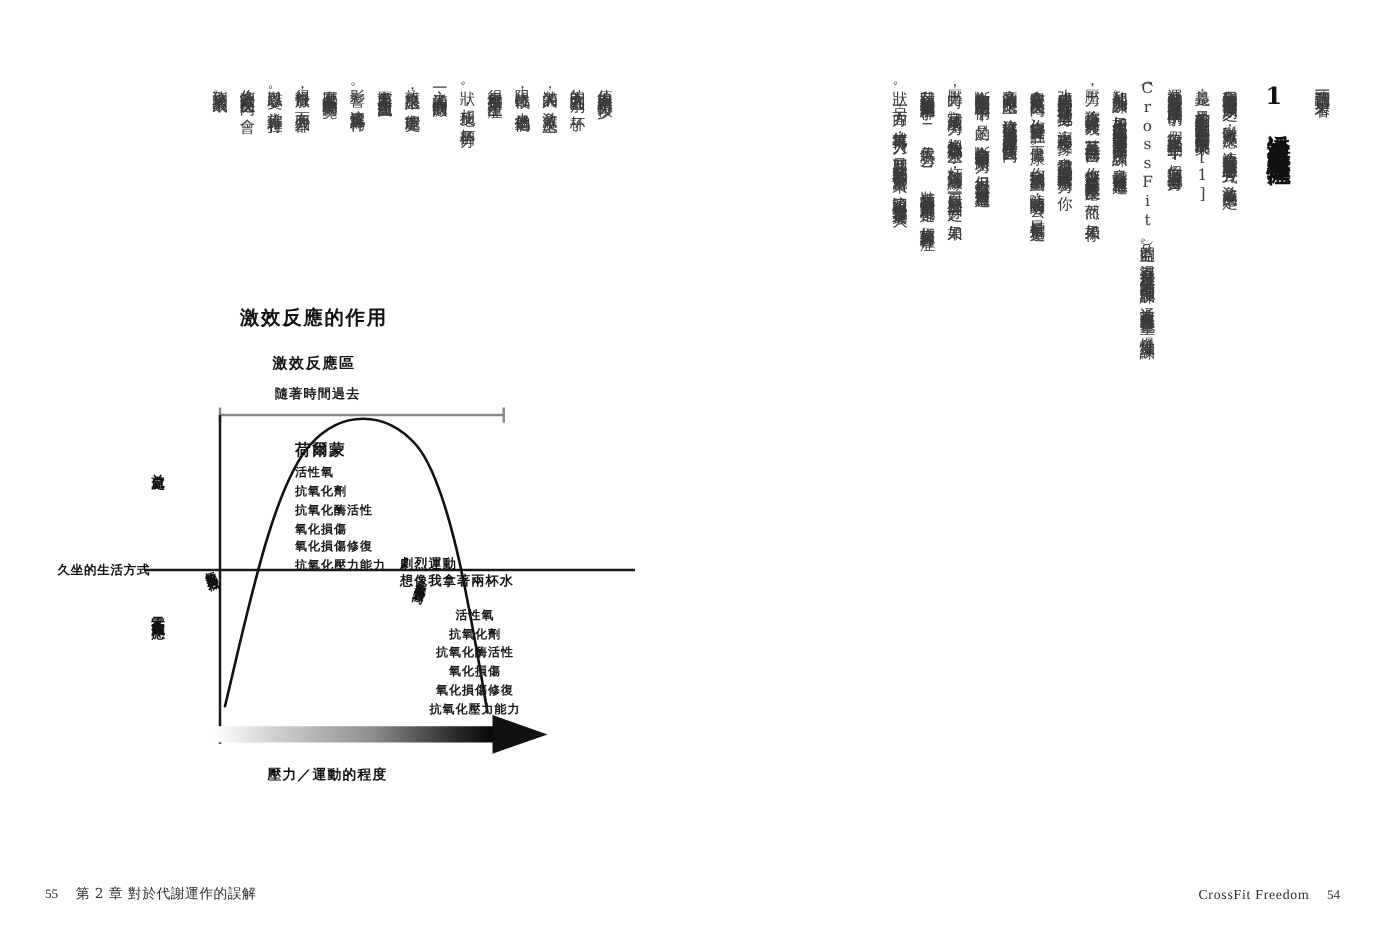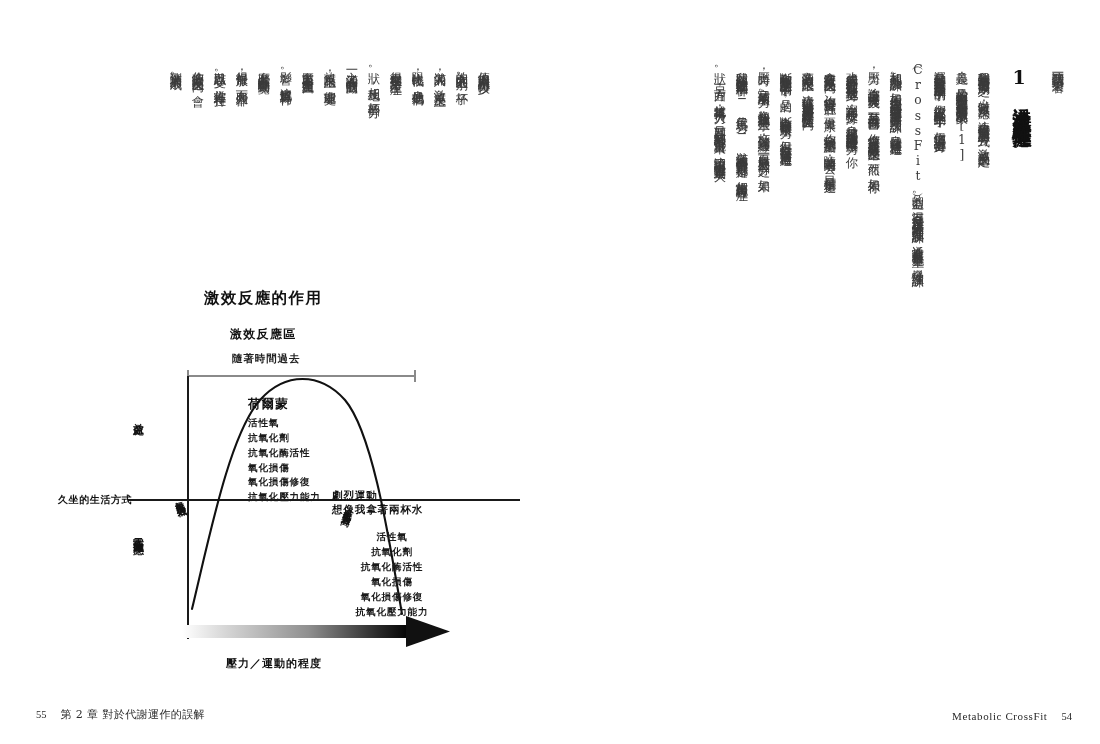--- a/index.html
+++ b/index.html
@@ -62,22 +62,22 @@
   .footer .txt { font-size: 11px; letter-spacing: .4px;
     font-family: "DejaVu Serif","Liberation Serif",serif; }
   #footer-left  { left: 36px; margin-top: 12px; }
   #footer-right { right: 28px; }
   #footer-right .txt { font-style: normal; letter-spacing: .6px;
     font-family: "Liberation Serif", serif; }
 
   
   #figure {
     position: absolute;
-    left: 120px; top: 240px;
-    width: 400px; height: 400px; margin-top: 44px;
+    left: 108px; top: 240px;
+    width: 400px; height: 400px;
   }
   #fig-title {
     position: absolute; left: 84px; top: 4px;
     font-size: 15.5px; font-weight: 700; color: #111;
     letter-spacing: 1.4px;
     font-family: "DejaVu Serif","Liberation Serif",serif;
     white-space: nowrap;
   }
   #zone-title {
     position: absolute; left: 110px; top: 42px;
@@ -269,17 +269,17 @@
   <div class="vcol light" style="right:330px; top:62px; height:565px;">壓力時，它才是壞的壓力。想像我拿著兩杯水。一杯裝滿到邊緣，而另一杯只裝了四分之一。如果</div>
   <div class="vcol light" style="right:352px; top:62px; height:585px;">我以同樣的強度搖晃兩個杯子──代表壓力──裝滿水的杯子會灑得到處都是，相當於出現各種症</div>
   <div class="vcol light" style="right:374px; top:62px; height:585px;">狀。另一方面，就算搖得再大力，只裝四分之一的杯子都不會灑出來。這說明了壓力容量達到最大</div>
 
   <div class="footer" id="footer-left">
     <span class="pg">55</span>
     <span class="txt">第 2 章  對於代謝運作的誤解</span>
   </div>
 
   <div class="footer" id="footer-right">
-    <span class="txt">Metabolic CrossFit</span>
+    <span class="txt">CrossFit Freedom</span>
     <span class="pg">54</span>
   </div>
 
 </div>
 
 </body></html>

